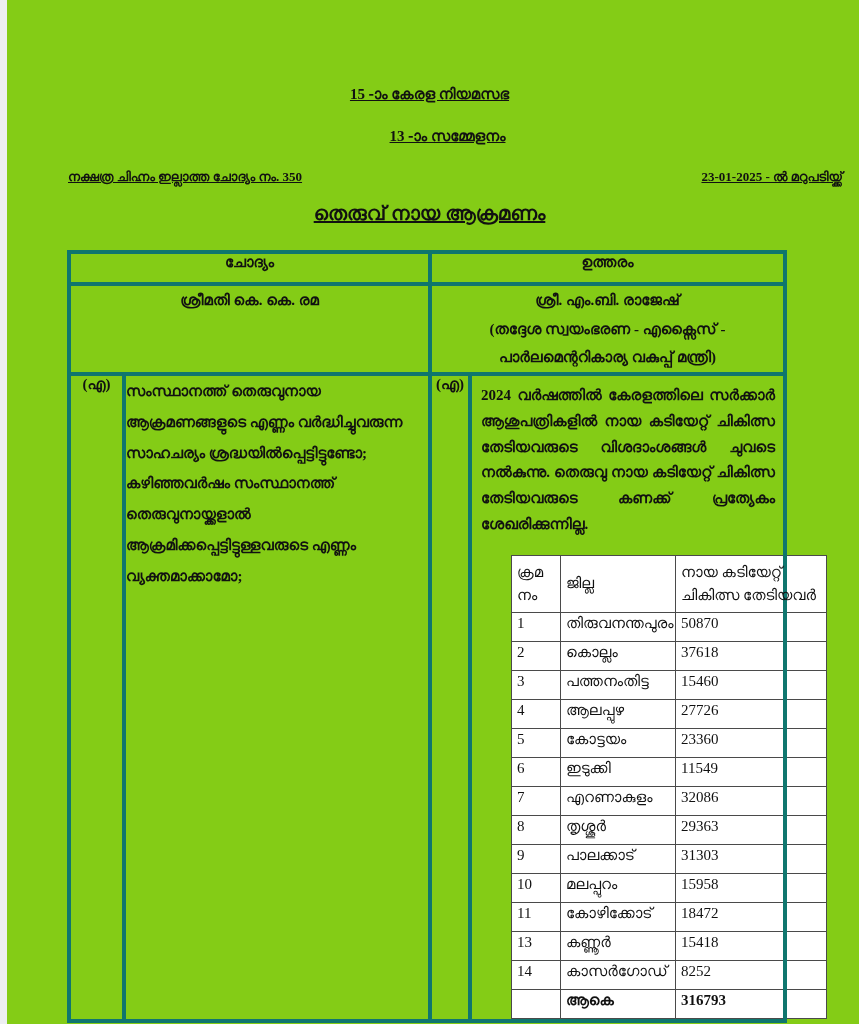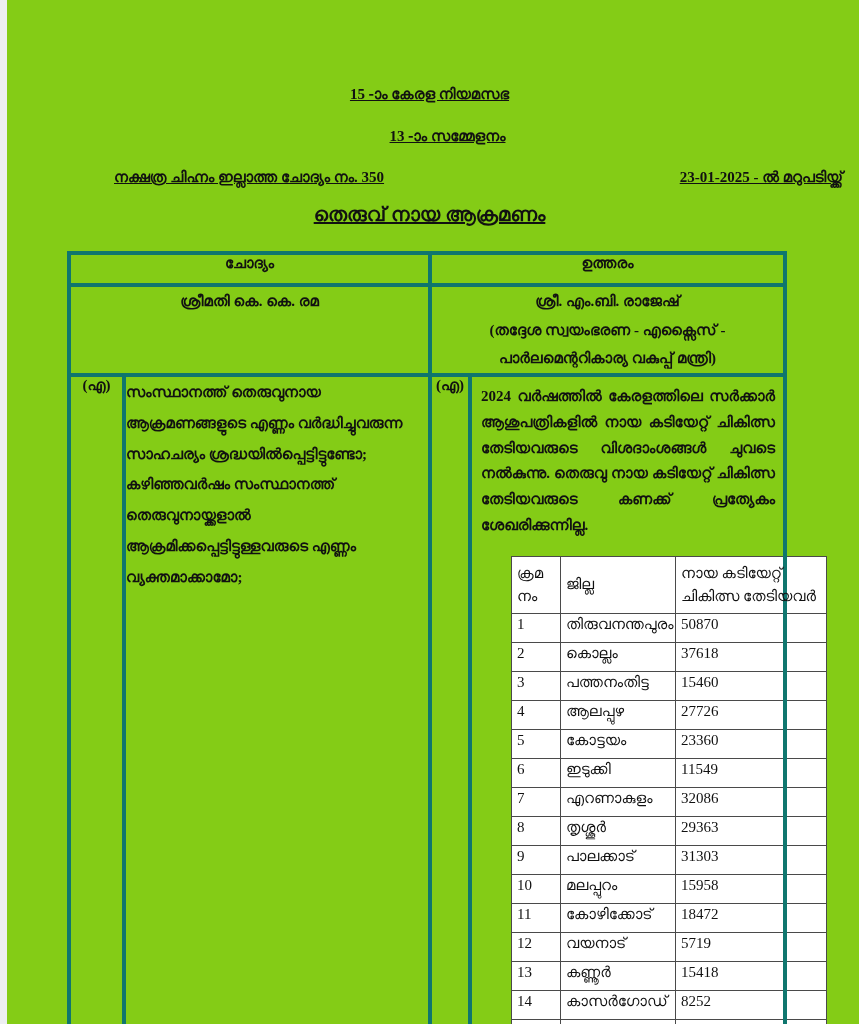--- a/index.html
+++ b/index.html
@@ -25,24 +25,24 @@
     font-size: 15px;
   }
   .head-line .u { text-decoration: underline; }
   .assembly { padding-top: 86px; }
   .session  { margin-top: 25px; padding-left: 36px; }
   .meta-row {
     margin-top: 24px;
     display: flex;
     justify-content: space-between;
     align-items: baseline;
-    padding-left: 114px;
+    padding-left: 68px;
     padding-right: 16px;
     font-weight: bold;
-    font-size: 15px;
+    font-size: 13px;
   }
   .meta-row .u { text-decoration: underline; }
   .doc-title {
     margin-top: 17px;
     text-align: center;
     font-weight: bold;
     font-size: 20px;
   }
   .doc-title .u { text-decoration: underline; }
 
@@ -231,25 +231,20 @@
                     <td class="c-serial">10</td>
                     <td class="c-district">മലപ്പുറം</td>
                     <td class="c-count">15958</td>
                   </tr>
                   <tr>
                     <td class="c-serial">11</td>
                     <td class="c-district">കോഴിക്കോട്</td>
                     <td class="c-count">18472</td>
                   </tr>
                   <tr>
-                    <td class="c-serial">12</td>
-                    <td class="c-district">വയനാട്</td>
-                    <td class="c-count">5719</td>
-                  </tr>
-                  <tr>
                     <td class="c-serial">13</td>
                     <td class="c-district">കണ്ണൂർ</td>
                     <td class="c-count">15418</td>
                   </tr>
                   <tr>
                     <td class="c-serial">14</td>
                     <td class="c-district">കാസർഗോഡ്</td>
                     <td class="c-count">8252</td>
                   </tr>
                 </tbody>

